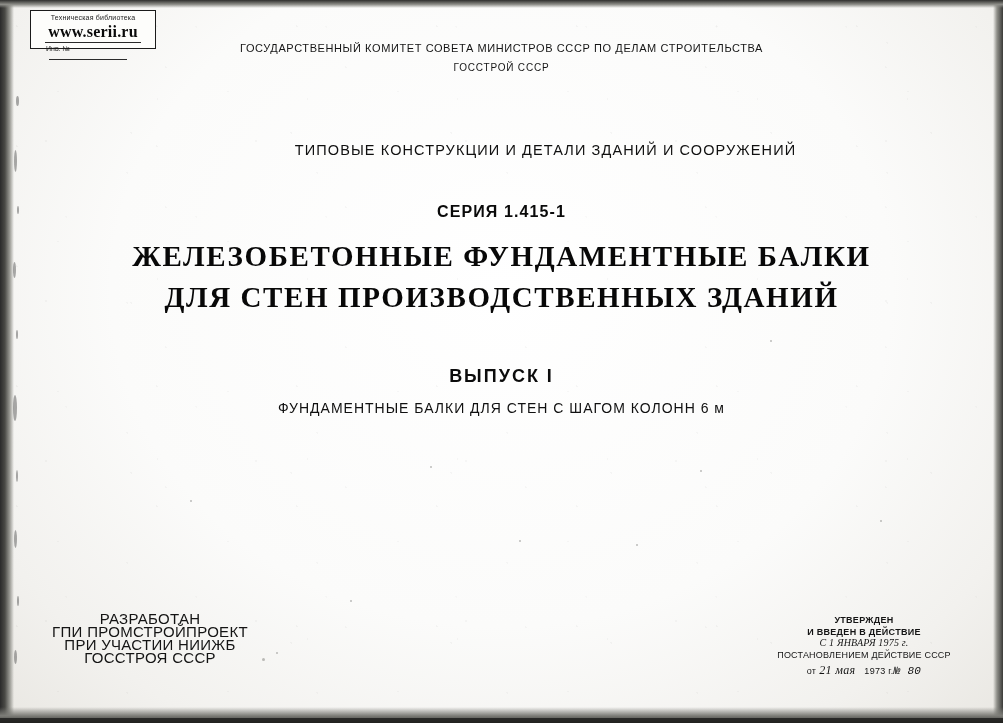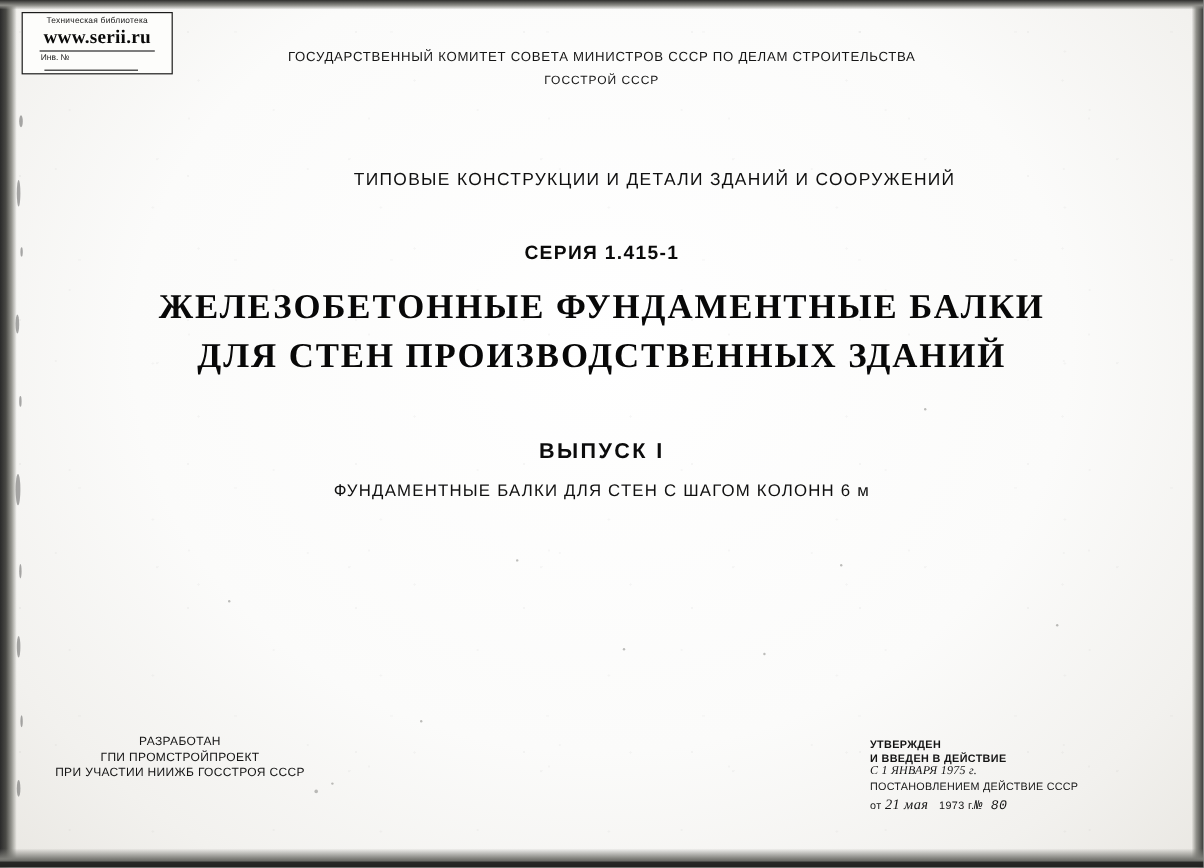--- a/index.html
+++ b/index.html
@@ -62,22 +62,22 @@
     left: 0; bottom: 0; width: 1003px; height: 5px;
     background: #1f1f1d;
     opacity: .85;
   }
   
   .speck { position: absolute; background: #555; border-radius: 50%; opacity:.5; }
 
   
   #stamp {
     position: absolute;
-    left: 18px; top: 10px;
-    width: 126px; height: 52px;
+    left: 30px; top: 10px;
+    width: 126px; height: 39px;
     border: 1px solid #1b1b1b;
     background: #fdfdfb;
     padding: 2px 14px;
     box-sizing: border-box;
   }
   #stamp .s-top {
     font-size: 7px;
     letter-spacing: .2px;
     text-align: center;
     color: #1b1b1b;
@@ -164,31 +164,31 @@
     color: #101010;
   }
 
   
   #dev {
     position: absolute;
     left: 30px;
     top: 612px;
     width: 240px;
     text-align: center;
-    font-size: 10px;
+    font-size: 15px;
     line-height: 13px;
     letter-spacing: .3px;
     color: #141414;
   }
   #approve {
     position: absolute;
-    right: 28px;
+    right: 14px;
     top: 614px;
     width: 250px;
-    text-align: left;
+    text-align: center;
     font-size: 9px;
     line-height: 12px;
     letter-spacing: .3px;
     color: #141414;
   }
   #approve .l1 { font-weight: bold; }
   #approve .l2 { font-weight: bold; }
   #approve .hand {
     font-family: "Liberation Serif", serif;
     font-style: italic;

